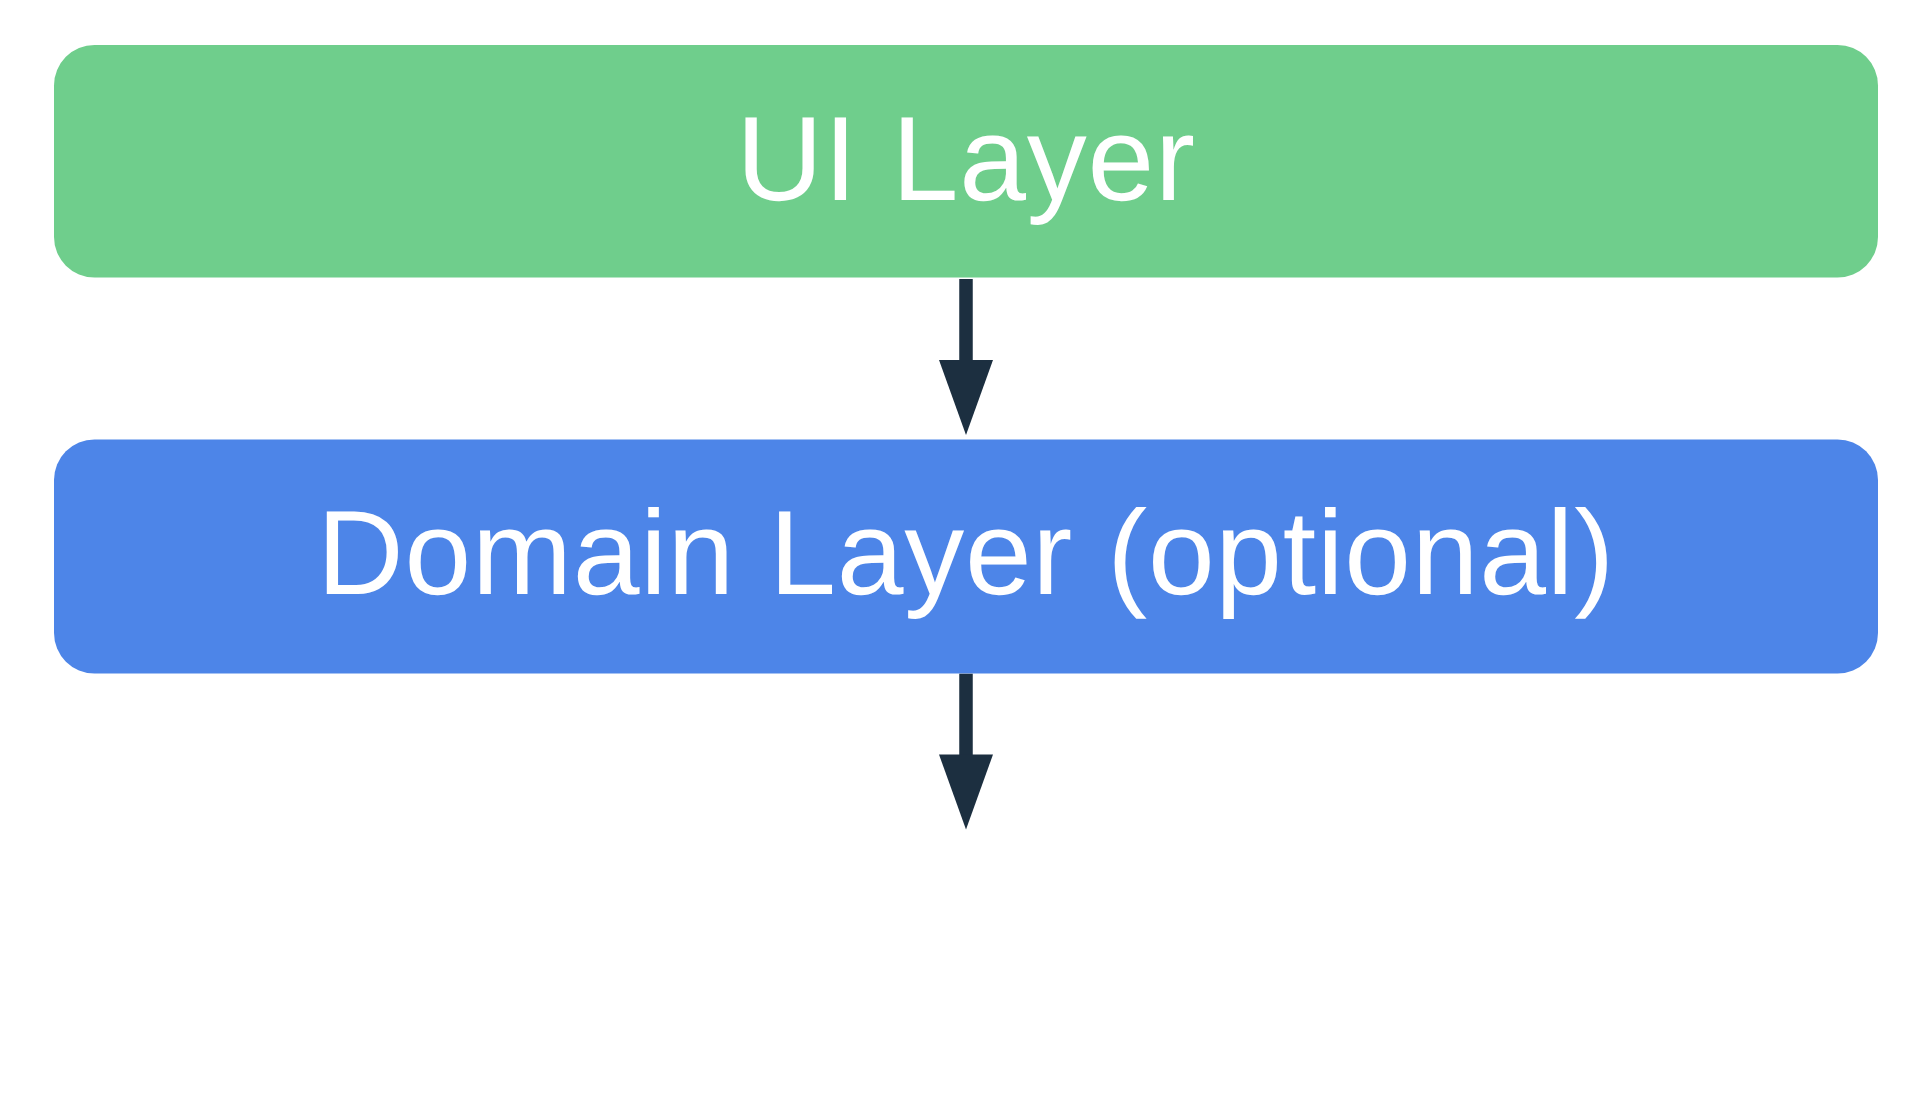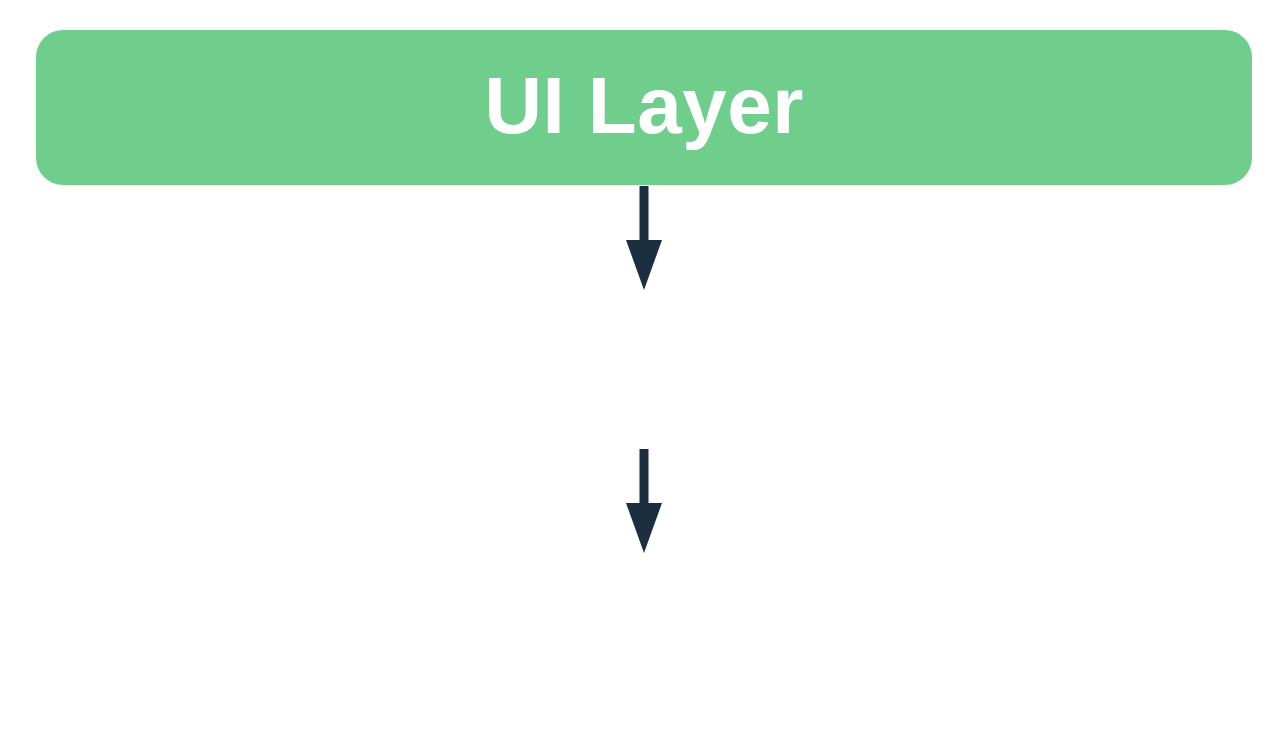--- a/index.html
+++ b/index.html
@@ -20,21 +20,21 @@
     left: 36px;
     width: 1216px;
     border-radius: 27px;
     display: flex;
     align-items: center;
     justify-content: center;
   }
   .layer-box .layer-label {
     color: #ffffff;
     font-size: 80px;
-    font-weight: 700;
+    font-weight: 400;
     letter-spacing: 0.5px;
     white-space: nowrap;
     transform: translateY(-2px);
   }
   .box-ui     { top: 30px;  height: 155px; background: #6fce8c; }
   .box-domain { top: 293px; height: 156px; background: #4d85e8; }
   .box-data   { top: 555px; height: 162px; background: #1e3343; }
   .arrow {
     position: absolute;
     left: 624px;
@@ -53,20 +53,23 @@
 
   <div class="layer-box box-ui" style="background-color: rgb(111, 206, 140);">
     <span class="layer-label">UI Layer</span>
   </div>
 
   <svg class="arrow arrow-1" viewBox="0 0 40 106" preserveAspectRatio="none" style="color: rgb(28, 47, 64);">
     <rect x="15.5" y="0" width="9" height="58" fill="currentColor"></rect>
     <polygon points="2,54 38,54 20,104" fill="currentColor"></polygon>
   </svg>
 
+  <div class="layer-box box-domain" style="background-color: rgb(77, 133, 232);">
+    <span class="layer-label">Domain Layer (optional)</span>
+  </div>
 
   <svg class="arrow arrow-2" viewBox="0 0 40 106" preserveAspectRatio="none" style="color: rgb(28, 47, 64);">
     <rect x="15.5" y="0" width="9" height="58" fill="currentColor"></rect>
     <polygon points="2,54 38,54 20,104" fill="currentColor"></polygon>
   </svg>
 
 
 </div>
 
 </body></html>

